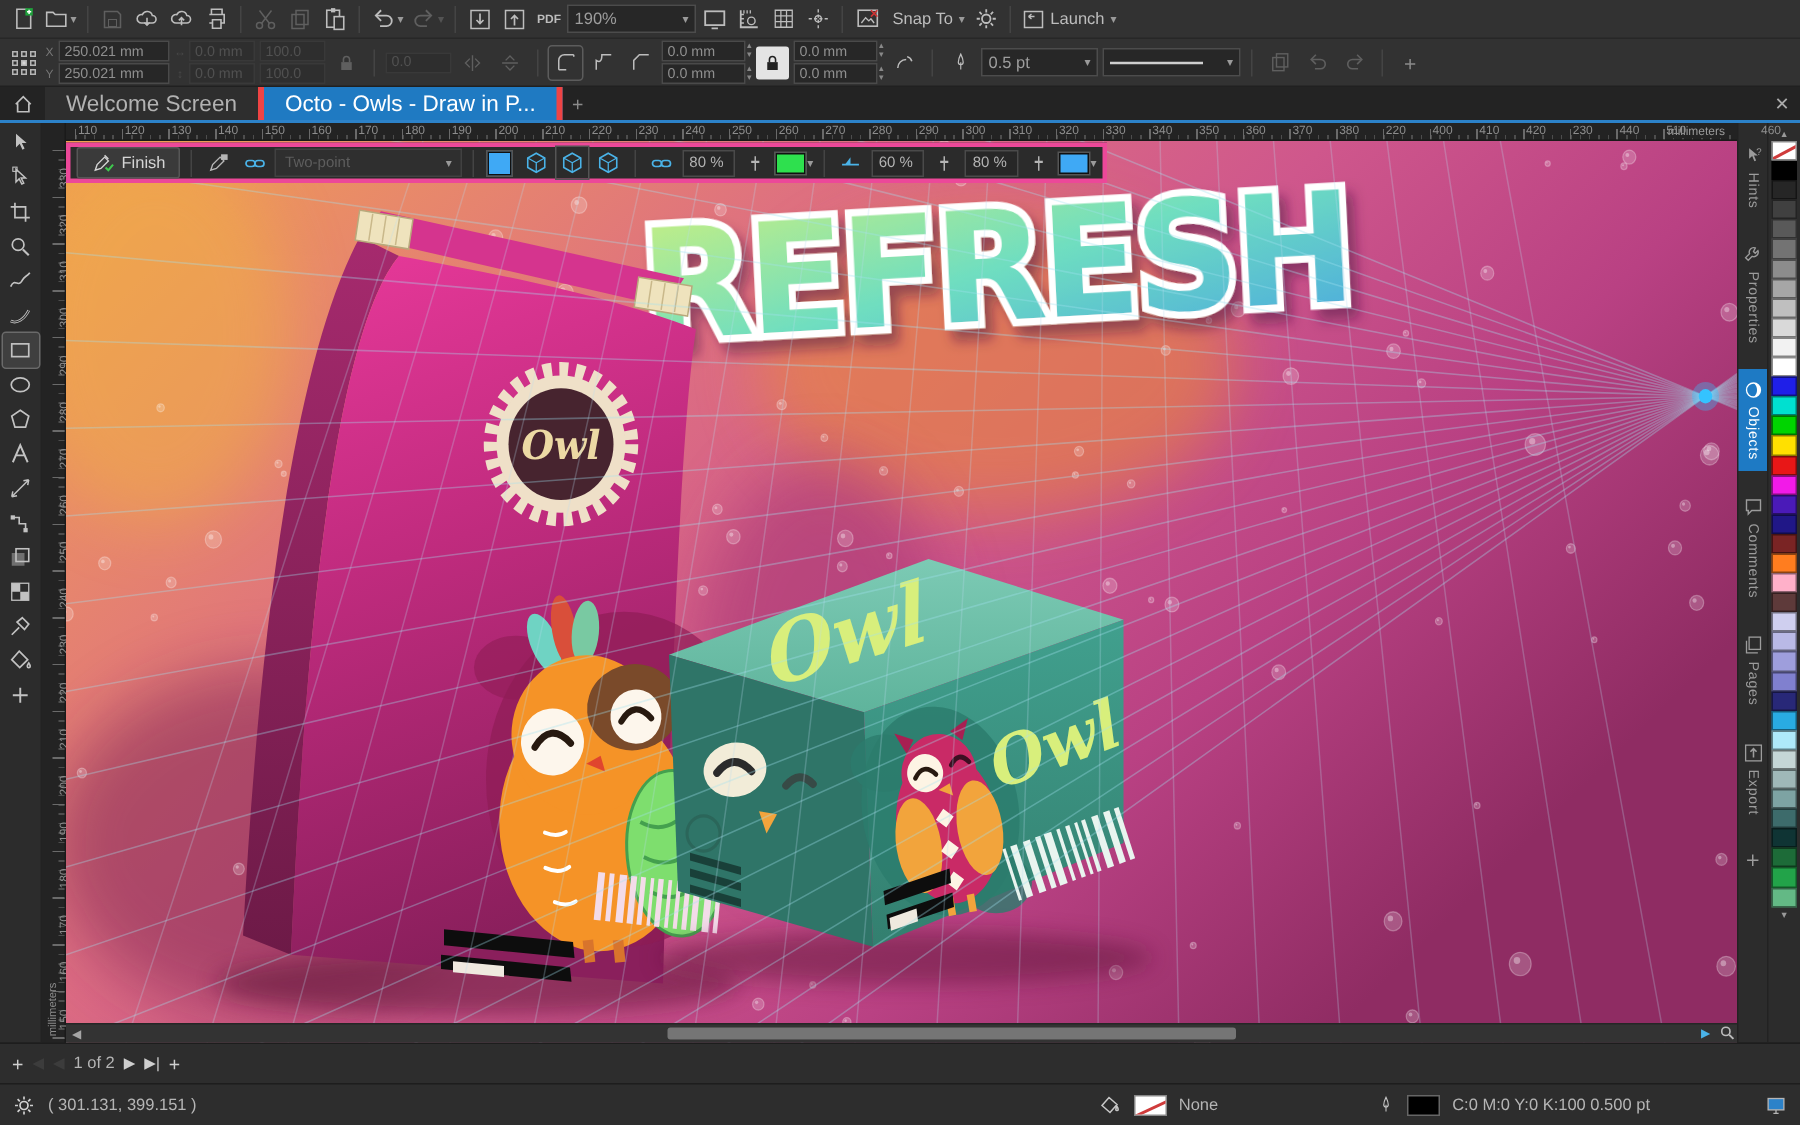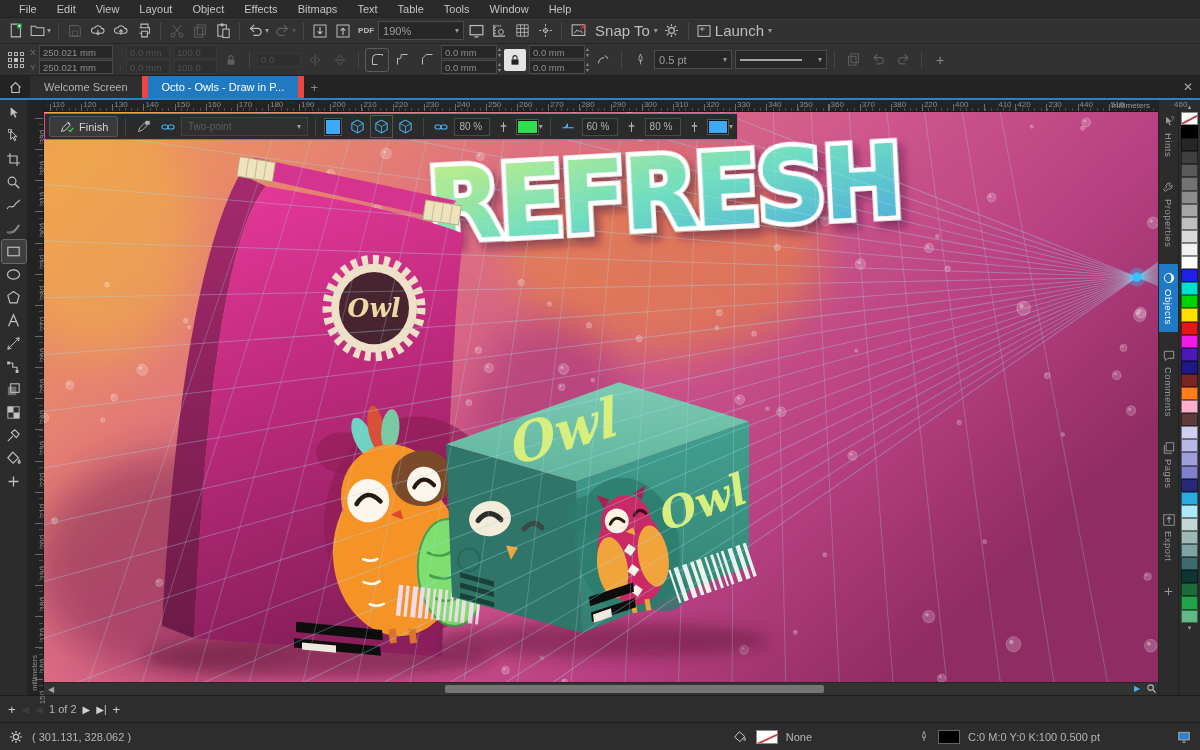--- a/index.html
+++ b/index.html
@@ -17,35 +17,35 @@
   .closebox{width:15px;height:12px;background:#e9e9e9;margin-left:8px}
   
   .menubar{height:18px;background:#2a2a2a;display:flex;align-items:center;gap:2px;padding:0 10px;font-size:11px;flex:0 0 auto;border-bottom:1px solid #222}
   .menu-item{padding:1px 9px;color:#c4c4c4;cursor:default}
   
   .toolbar{height:26px;background:#323232;display:flex;align-items:center;padding:0 4px;gap:1px;flex:0 0 auto;border-bottom:1px solid #272727}
   .tbtn{height:22px;min-width:22px;display:flex;align-items:center;justify-content:center;color:#bdbdbd;border-radius:2px;padding:0 2px}
   .dd{font-size:8px;color:#9a9a9a;margin-left:1px}
   .vsep{width:1px;height:18px;background:#444;margin:0 4px}
   .combo{height:19px;background:#272727;border:1px solid #4c4c4c;display:flex;align-items:center;font-size:11px;color:#9d9d9d;padding:0 4px;gap:4px}
-  .tlabel{font-size:15px;color:#bdbdbd;padding:0 3px}
+  .tlabel{font-size:11px;color:#bdbdbd;padding:0 3px}
   
   .propbar{height:32px;background:#323232;display:flex;align-items:center;padding:0 6px;gap:3px;flex:0 0 auto;border-bottom:1px solid #202020}
   .stack{display:flex;flex-direction:column;gap:1px}
   .pfield{width:74px;height:14px;background:#272727;border:1px solid #4a4a4a;font-size:9.5px;color:#8f8f8f;display:flex;align-items:center;padding:0 3px}
   .pfield.sm{width:44px}
   .steppers{display:flex;flex-direction:column;font-size:6px;color:#888;line-height:6px;justify-content:center}
   .tinylab{font-size:8px;color:#777;width:8px;text-align:center}
   .grid9{display:grid;grid-template-columns:repeat(3,4px);grid-gap:2px;padding:2px}
   .grid9 b{width:4px;height:4px;border:1px solid #b5b5b5}
   .grid9 b.c{background:#d5d5d5}
   
   .tabbar{height:24px;background:#232323;display:flex;align-items:flex-end;flex:0 0 auto;border-bottom:2px solid #2c82c9}
   .hometab{width:30px;height:22px;display:flex;align-items:center;justify-content:center;color:#c0c0c0}
-  .dtab{height:22px;display:flex;align-items:center;padding:0 14px;font-size:11px;background:#2e2e2e;color:#b2b2b2;border-right:6px solid #ef4444}
+  .dtab{height:22px;display:flex;align-items:center;padding:0 14px;font-size:15px;background:#2e2e2e;color:#b2b2b2;border-right:4px solid #ef4444}
   .dtab.active{background:#1f7ac2;color:#fff}
   .newtab{width:20px;height:22px;display:flex;align-items:center;justify-content:center;color:#8a8a8a;font-size:13px}
   .tabbar .sp{flex:1}
   .tabx{width:24px;height:22px;display:flex;align-items:center;justify-content:center;color:#aaa;font-size:12px}
   
   .main{flex:1;display:flex;min-height:0}
   .toolboxcol{width:28px;background:#2c2c2c;border-right:1px solid #222;display:flex;flex-direction:column;align-items:center;padding-top:2px}
   .tool{width:24px;height:23px;display:flex;align-items:center;justify-content:center;color:#c2c2c2;border-radius:2px}
   .tool.active{background:#3f3f3f;outline:1px solid #6a6a6a}
   .vrulercol{width:16px;background:#232323;position:relative;border-right:1px solid #1a1a1a}
@@ -56,21 +56,21 @@
   .vunit{position:absolute;bottom:4px;right:4px;font-size:7.5px;color:#8d8d8d;writing-mode:vertical-rl;transform:rotate(180deg)}
   .centercol{flex:1;display:flex;flex-direction:column;min-width:0}
   .hruler{height:12px;background:#232323;position:relative;border-bottom:1px solid #1a1a1a;
     background-image:repeating-linear-gradient(90deg,#6a6a6a 0 1px,transparent 1px 31.14px),repeating-linear-gradient(90deg,#4d4d4d 0 1px,transparent 1px 6.23px);
     background-size:100% 7px,100% 3px;background-repeat:no-repeat;background-position:6px bottom,6px bottom}
   .hlab{position:absolute;top:0;font-size:8px;color:#8d8d8d;transform:translateX(2px)}
   .hunit{position:absolute;right:6px;top:1px;font-size:8px;color:#9a9a9a;background:#232323;padding:0 2px}
   .canvaswrap{flex:1;position:relative;min-height:0;overflow:hidden;background:#444}
   .art{position:absolute;inset:0;width:100%;height:100%}
   
-  .perspbar{position:absolute;left:0;top:1px;height:27px;background:#2b2b2b;border:1px solid #ec4899;display:flex;align-items:center;gap:3px;padding:0 4px;z-index:5}
+  .perspbar{position:absolute;left:0;top:1px;height:27px;background:#2b2b2b;border:3px solid #ec4899;display:flex;align-items:center;gap:3px;padding:0 4px;z-index:5}
   .finishbtn{height:21px;background:#3a3a3a;border:1px solid #565656;border-radius:2px;display:flex;align-items:center;gap:5px;padding:0 9px;font-size:11px;color:#d5d5d5}
   .pp{height:21px;min-width:21px;display:flex;align-items:center;justify-content:center;color:#b5b5b5}
   .pfield2{width:46px;height:18px;background:#272727;border:1px solid #4a4a4a;font-size:10px;color:#b3b3b3;display:flex;align-items:center;padding:0 4px}
   .swatchbox{width:30px;height:14px;border:1px solid #111;outline:1px solid #555}
   .ddisabled{width:170px;height:19px;background:#2f2f2f;border:1px solid #414141;color:#5d5d5d;font-size:10px;display:flex;align-items:center;padding:0 6px;gap:4px}
   .ddisabled .sp{flex:1}
   
   .cscroll{position:absolute;left:0;right:0;bottom:0;height:13px;background:#333;border-top:1px solid #262626;z-index:5;display:flex;align-items:center}
   .cthumb{position:absolute;left:36%;width:34%;top:2px;bottom:2px;background:#757575;border-radius:2px}
   .cbtn{width:14px;height:13px;display:flex;align-items:center;justify-content:center;font-size:8px;color:#a5a5a5}
@@ -320,34 +320,20 @@
       </symbol>
 <symbol id="s-bucket" viewBox="0 0 24 24">
         <path d="M11 4l8 7-7 8-8-7zM19 13c1.6 2.4 1.6 4 0 4s-1.6-1.6 0-4z" fill="none" stroke="currentColor" stroke-width="1.5"></path>
       </symbol>
 </defs>
 </svg>
 
 <div class="app">
 
 
-  <div class="menubar">
-      <span class="menu-item">File</span>
-      <span class="menu-item">Edit</span>
-      <span class="menu-item">View</span>
-      <span class="menu-item">Layout</span>
-      <span class="menu-item">Object</span>
-      <span class="menu-item">Effects</span>
-      <span class="menu-item">Bitmaps</span>
-      <span class="menu-item">Text</span>
-      <span class="menu-item">Table</span>
-      <span class="menu-item">Tools</span>
-      <span class="menu-item">Window</span>
-      <span class="menu-item">Help</span>
-    </div>
 
   <div class="toolbar">
     <span class="tbtn icon">
         <svg width="17" height="17">
           <use href="#t-new"></use>
         </svg>
       </span>
     <span class="tbtn icon">
         <svg width="17" height="17">
           <use href="#t-open"></use>
@@ -757,21 +743,21 @@
           <span class="hlab" style="left: 628.8px;">310</span>
           <span class="hlab" style="left: 659.94px;">320</span>
           <span class="hlab" style="left: 691.08px;">330</span>
           <span class="hlab" style="left: 722.22px;">340</span>
           <span class="hlab" style="left: 753.36px;">350</span>
           <span class="hlab" style="left: 784.5px;">360</span>
           <span class="hlab" style="left: 815.64px;">370</span>
           <span class="hlab" style="left: 846.78px;">380</span>
           <span class="hlab" style="left: 877.92px;">220</span>
           <span class="hlab" style="left: 909.06px;">400</span>
-          <span class="hlab" style="left: 940.2px; margin-left: 12px;">410</span>
+          <span class="hlab" style="left: 940.2px;">410</span>
           <span class="hlab" style="left: 971.34px;">420</span>
           <span class="hlab" style="left: 1002.48px;">230</span>
           <span class="hlab" style="left: 1033.62px;">440</span>
           <span class="hlab" style="left: 1064.76px;">510</span>
           <span class="hlab" style="left: 1128px;">460</span>
         </div>
 
       <div class="canvaswrap">
 
         <svg class="art" viewBox="0 0 1114 565" preserveAspectRatio="none">
@@ -1416,21 +1402,21 @@
       <span class="nbtn" style="font-size:13px">+</span>
     </div>
   </div>
 
   <div class="statusbar">
     <span class="icon">
         <svg width="16" height="16" style="color:#d0d0d0">
           <use href="#t-gear"></use>
         </svg>
       </span>
-    <span>( 301.131, 328.062 )</span>
+    <span>( 301.131, 399.151 )</span>
     <span class="sp"></span>
     <span class="icon">
         <svg width="16" height="16" style="color:#c8c8c8">
           <use href="#s-bucket"></use>
         </svg>
       </span>
     <span class="slash"></span>
     <span>None</span>
     <span style="width:90px"></span>
     <span class="icon">

